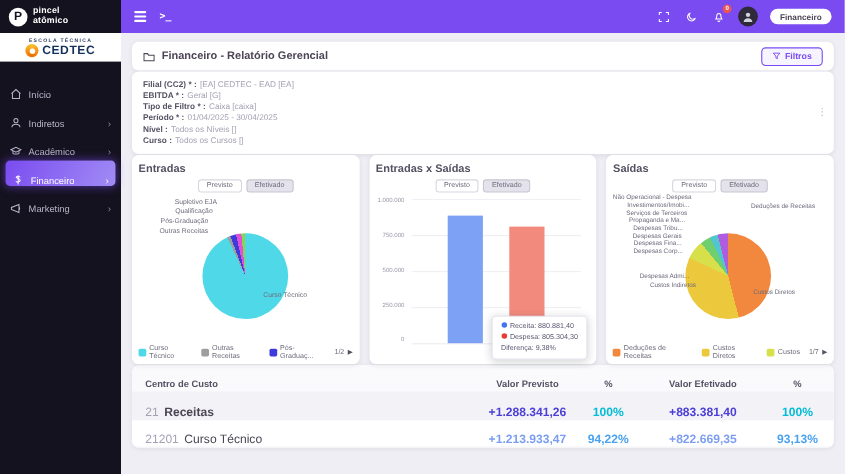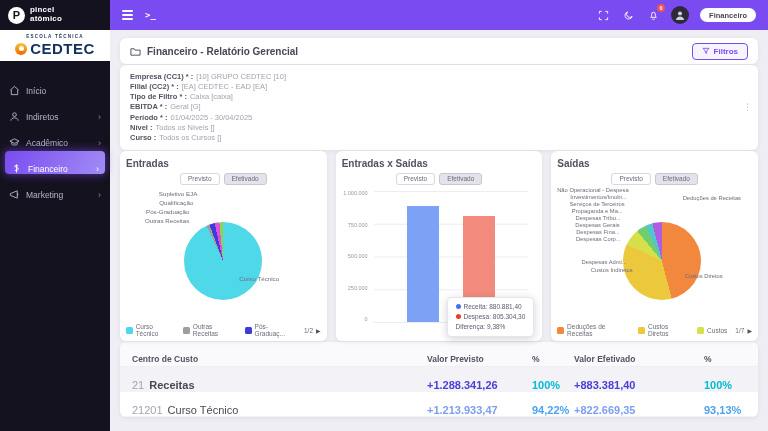--- a/index.html
+++ b/index.html
@@ -9,21 +9,21 @@
 
 .sidebar{width:110px;min-width:110px;background:#15121f;display:flex;flex-direction:column}
 .brand{display:flex;align-items:center;gap:5px;height:30px;padding:0 8px}
 .brand-mark{width:17px;height:17px;border-radius:50%;background:#fff;color:#15121f;font-size:11px;font-weight:bold;display:flex;align-items:center;justify-content:center}
 .brand-text{color:#fff;font-size:8px;font-weight:bold;line-height:1.08;letter-spacing:.2px}
 .cedtec-band{background:#fff;padding:4px 6px;display:flex;flex-direction:column;align-items:center;gap:1px}
 .cedtec-small{font-size:4.6px;color:#1d3557;letter-spacing:1.2px;font-weight:bold}
 .cedtec-row{display:flex;align-items:center;gap:3px}
 .cedtec-c{width:12px;height:12px;border-radius:50%;background:conic-gradient(#fbc02d,#ef6c00,#fbc02d);position:relative}
 .cedtec-c::after{content:"";position:absolute;inset:3.5px;background:#fff;border-radius:50%}
-.cedtec-name{font-size:15px;font-weight:bold;color:#13315c;letter-spacing:.5px}
+.cedtec-name{font-size:11px;font-weight:bold;color:#13315c;letter-spacing:.5px}
 .menu{margin-top:12px;display:flex;flex-direction:column;gap:3px}
 .menu-item{display:flex;align-items:flex-end;gap:6px;height:23px;padding:0 9px;color:#b9b4c9;font-size:8.5px;cursor:pointer}
 .menu-item svg{flex-shrink:0}
 .menu-item .chev{margin-left:auto;font-size:9px;color:#8d88a0}
 .menu-item.active{background:linear-gradient(118deg,#7a4bf0,#a18cf5);border-radius:4px;margin:0 5px;padding:0 6px;color:#fff;box-shadow:0 0 8px 1px rgba(122,75,240,.55)}
 .menu-item.active .chev{color:#fff}
 
 
 .main{flex:1;display:flex;flex-direction:column;min-width:0}
 .topbar{height:30px;background:#7a4bf0;display:flex;align-items:center;padding:0 12px;gap:12px;color:#fff}
@@ -89,21 +89,21 @@
 .bar-plot{position:absolute;left:32px;right:8px;top:4px;bottom:14px;background-image:linear-gradient(to bottom,#ececf2 1px,transparent 1px);background-size:100% 25%;border-bottom:1px solid #ececf2}
 .bars{position:absolute;inset:0;display:flex;align-items:flex-end;justify-content:center;gap:24px}
 .bar{width:32px;cursor:pointer}
 .tooltip{position:absolute;right:2px;bottom:0;background:#fff;border:1px solid #e6e4ee;border-radius:4px;box-shadow:0 2px 8px rgba(34,41,47,.2);padding:4px 8px;font-size:6.5px;color:#5e5873;line-height:1.55;z-index:2}
 .tt-dot{display:inline-block;width:5px;height:5px;border-radius:50%;margin-right:3px}
 
 
 .table-card{overflow:hidden}
 .t-head,.t-row{display:grid;grid-template-columns:1fr 105px 42px 130px 42px;align-items:center;padding:12px 12px}
 .t-head{height:22px;background:#fafafc;font-size:8.5px;font-weight:bold;color:#555062;border-bottom:1px solid #efeef4}
-.num{text-align:left}
+.num{text-align:center}
 .t-row{height:21px;font-size:11px;border-bottom:1px solid #f3f2f7;cursor:pointer}
 .t-row.main{background:#f3f2f7}
 .code{color:#a6a1b3;margin-right:5px}
 .name{color:#4b4554}
 .t-row.main .name{font-weight:bold}
 .main .val{color:#4b3fd6;font-weight:bold}
 .main .pct{color:#00bcd4;font-weight:bold}
 .sub .val{color:#7c9ef2}
 .sub .pct{color:#4ba3f0}
 </style>
@@ -213,34 +213,30 @@
         <button class="filters-btn">
           <svg width="8" height="8" viewBox="0 0 24 24" fill="none" stroke="#7a4bf0" stroke-width="2.5">
               <path d="M3 4h18l-7 8v7l-4-2v-5z"></path>
             </svg>
           <span>Filtros</span>
         </button>
       </div>
 
       <div class="card filter-card">
         <div class="filter-row">
-            <span class="f-label">Empresa (CC1) * :</span>
-            <span class="f-value">[10] GRUPO CEDTEC [10]</span>
-          </div>
-        <div class="filter-row">
             <span class="f-label">Filial (CC2) * :</span>
             <span class="f-value">[EA] CEDTEC - EAD [EA]</span>
           </div>
         <div class="filter-row">
+            <span class="f-label">EBITDA * :</span>
+            <span class="f-value">Geral [G]</span>
+          </div>
+        <div class="filter-row">
             <span class="f-label">Tipo de Filtro * :</span>
             <span class="f-value">Caixa [caixa]</span>
-          </div>
-        <div class="filter-row">
-            <span class="f-label">EBITDA * :</span>
-            <span class="f-value">Geral [G]</span>
           </div>
         <div class="filter-row">
             <span class="f-label">Período * :</span>
             <span class="f-value">01/04/2025 - 30/04/2025</span>
           </div>
         <div class="filter-row">
             <span class="f-label">Nível :</span>
             <span class="f-value">Todos os Níveis []</span>
           </div>
         <div class="filter-row">

